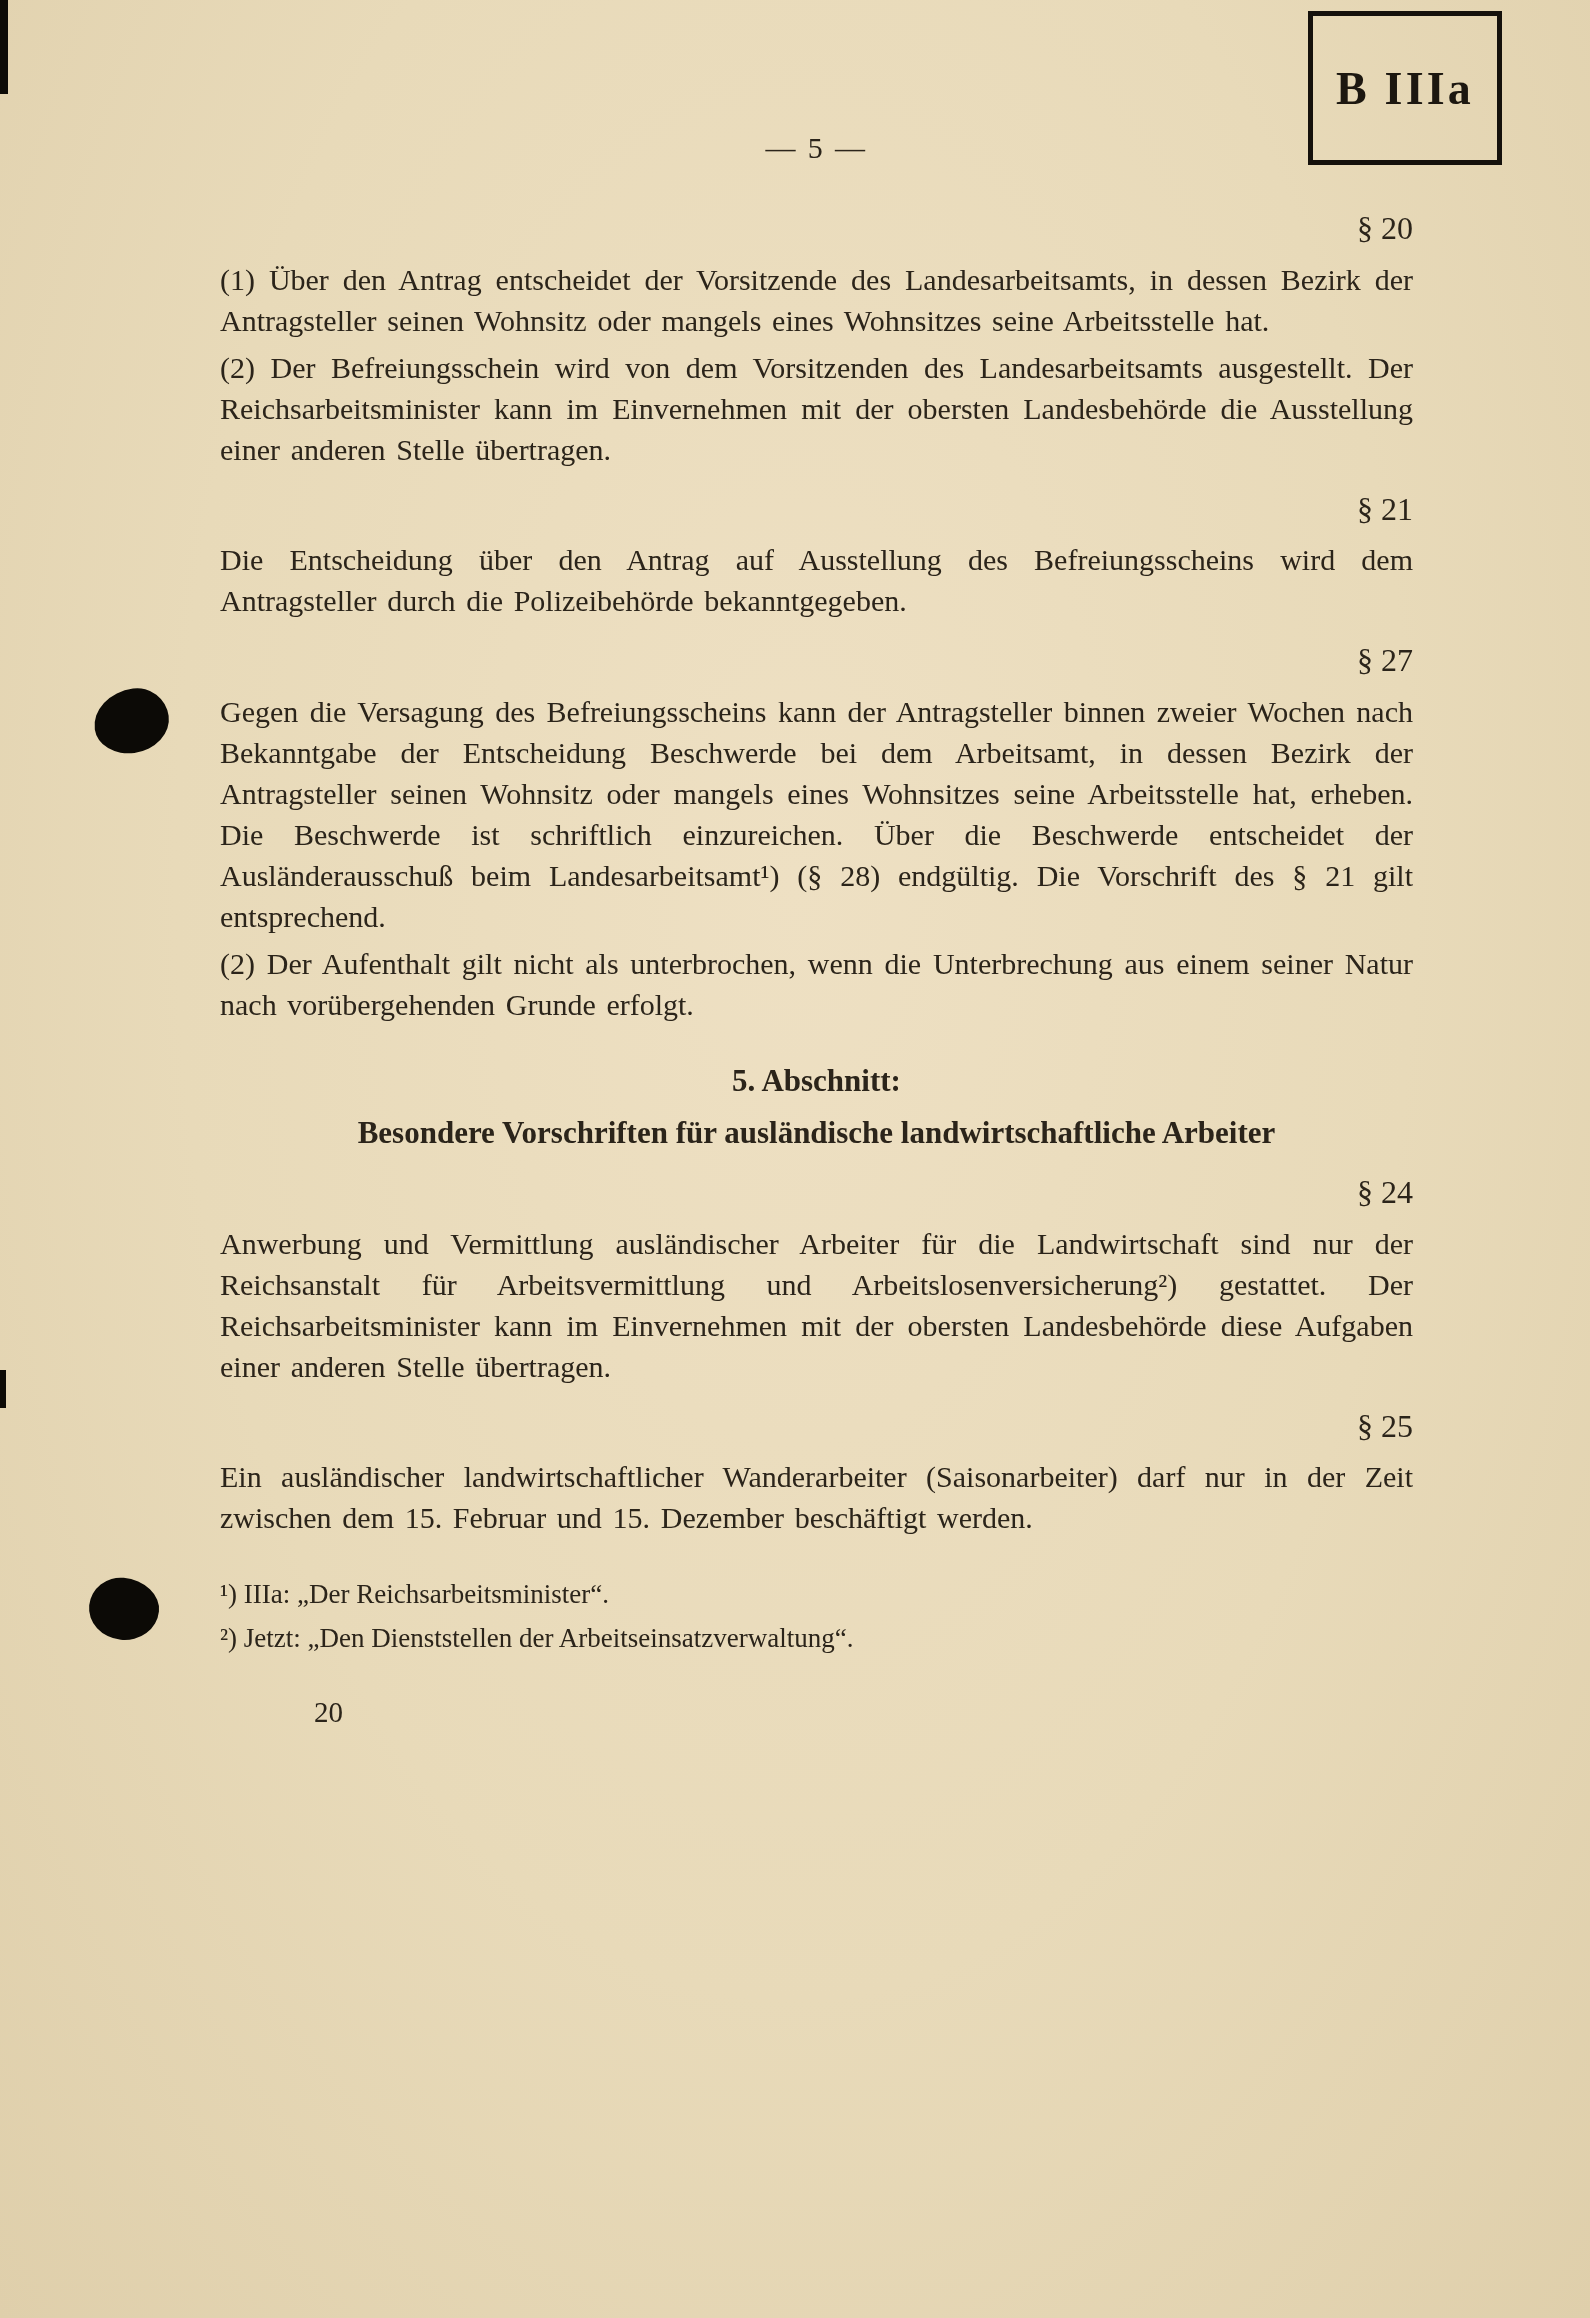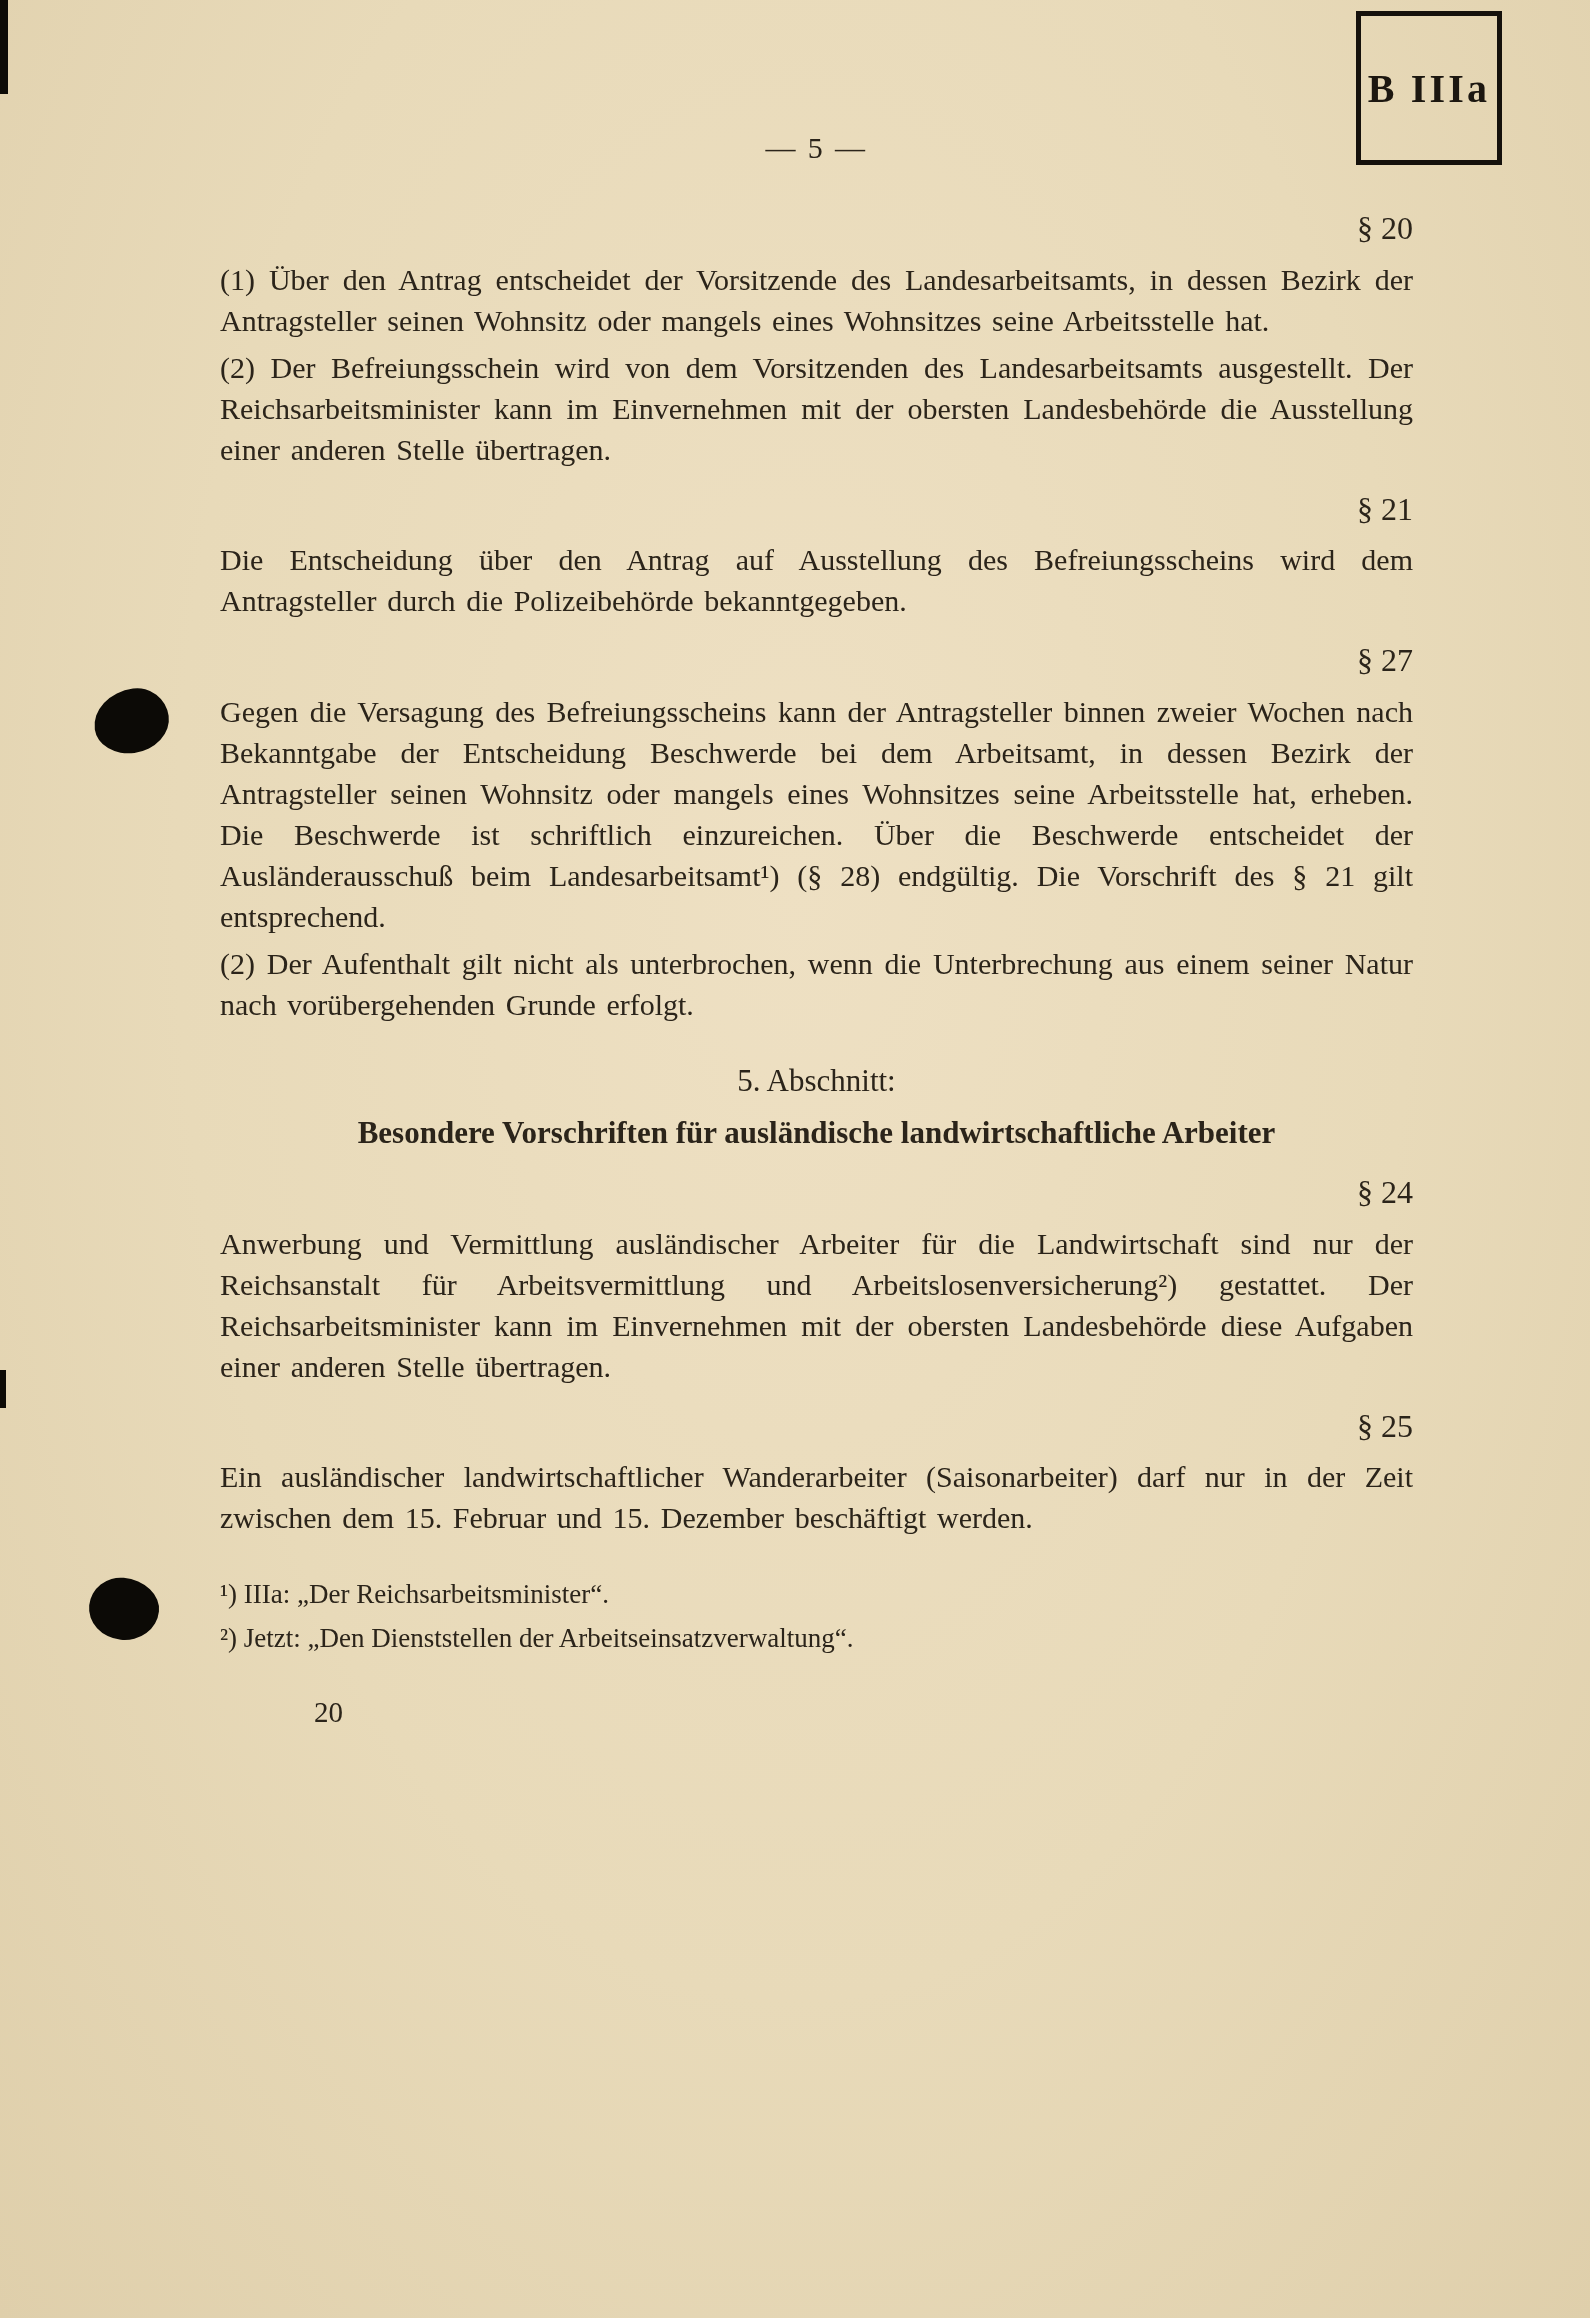--- a/index.html
+++ b/index.html
@@ -33,21 +33,21 @@
     margin: 19px 0 9.5px 0;
     font-family: Liberation Serif, serif;
   }
   .para {
     text-align: justify;
     margin: 0 0 6.4px 0;
     word-spacing: 3.2px;
   }
   .kicker {
     text-align: center;
-    font-weight: normal;
+    font-weight: bold;
     font-size: 31px;
     margin-top: 35px;
   }
   .sub-title {
     text-align: center;
     font-weight: bold;
     font-size: 31px;
     margin-top: 11px;
   }
   .footnotes {
@@ -58,29 +58,29 @@
   .footnote { margin-bottom: 6.4px; }
   .folio {
     margin-top: 35px;
     padding-left: 94px;
     font-size: 29px;
   }
   .classification-box {
     position: absolute;
     top: 11px;
     right: 89px;
-    width: 146px;
+    width: 194px;
     height: 154px;
     border: 5.6px solid #15110c;
     box-sizing: border-box;
     display: flex;
     align-items: center;
     justify-content: center;
     font-weight: bold;
-    font-size: 40px;
+    font-size: 46px;
     letter-spacing: 3.2px;
     color: #1c1710;
   }
   .edge-top {
     position: absolute; left: 0; top: 0;
     width: 8px; height: 94px; background: #0d0b07;
   }
   .edge-mid {
     position: absolute; left: 0; top: 1370px;
     width: 6.4px; height: 38px; background: #0d0b07;

